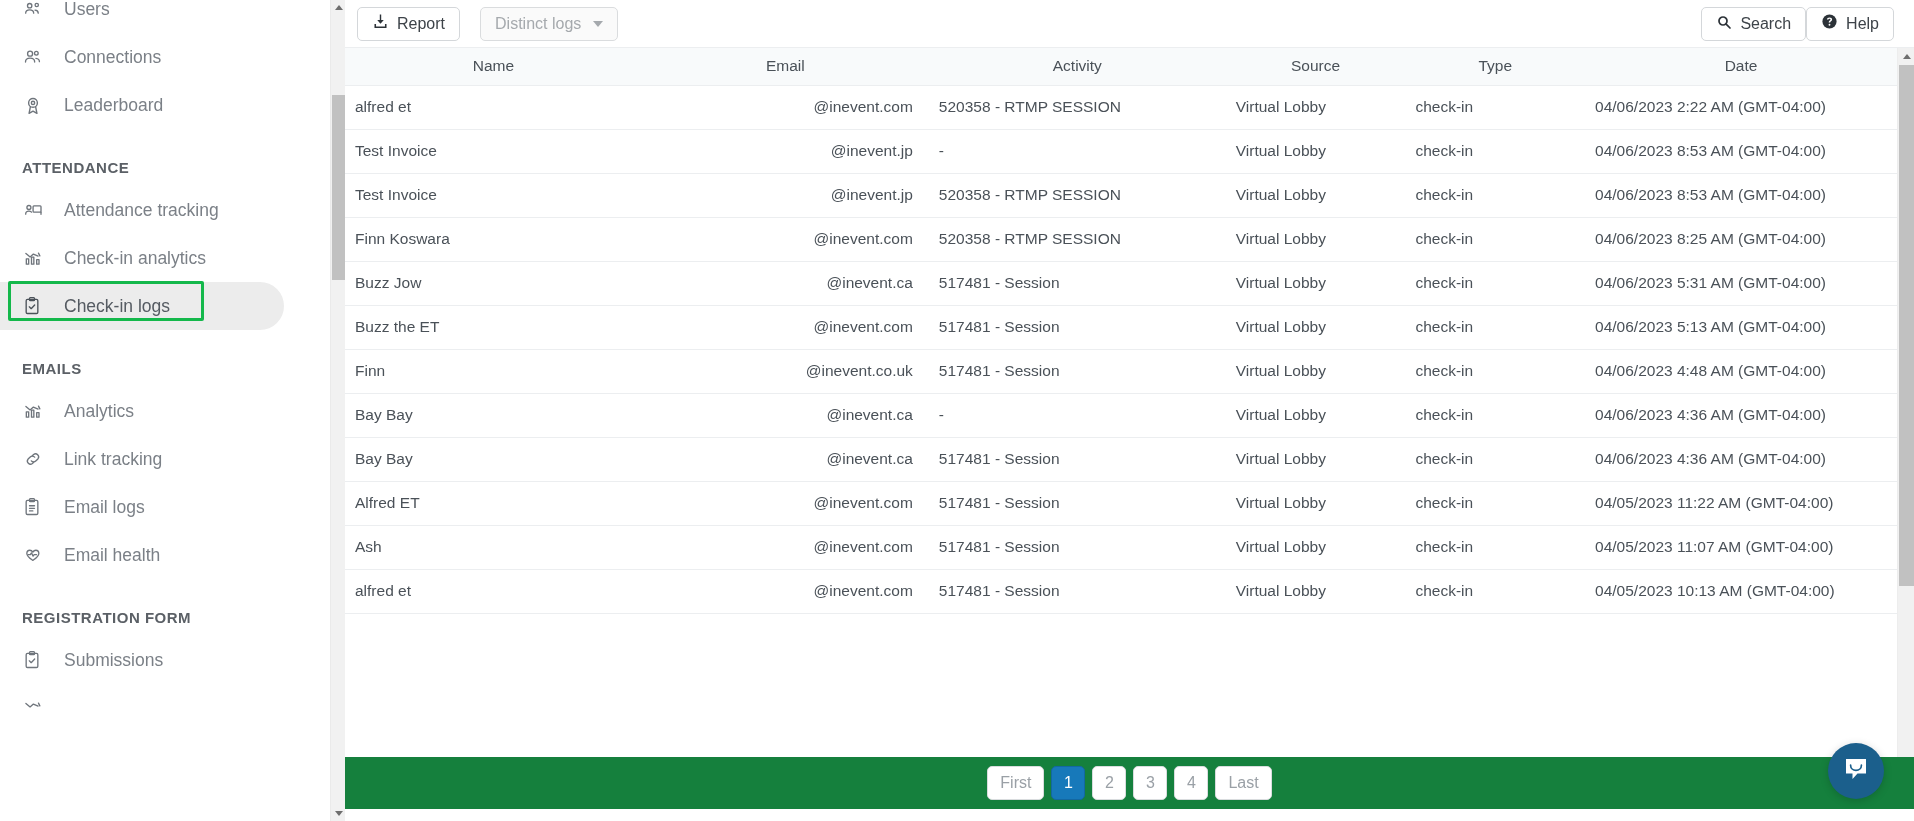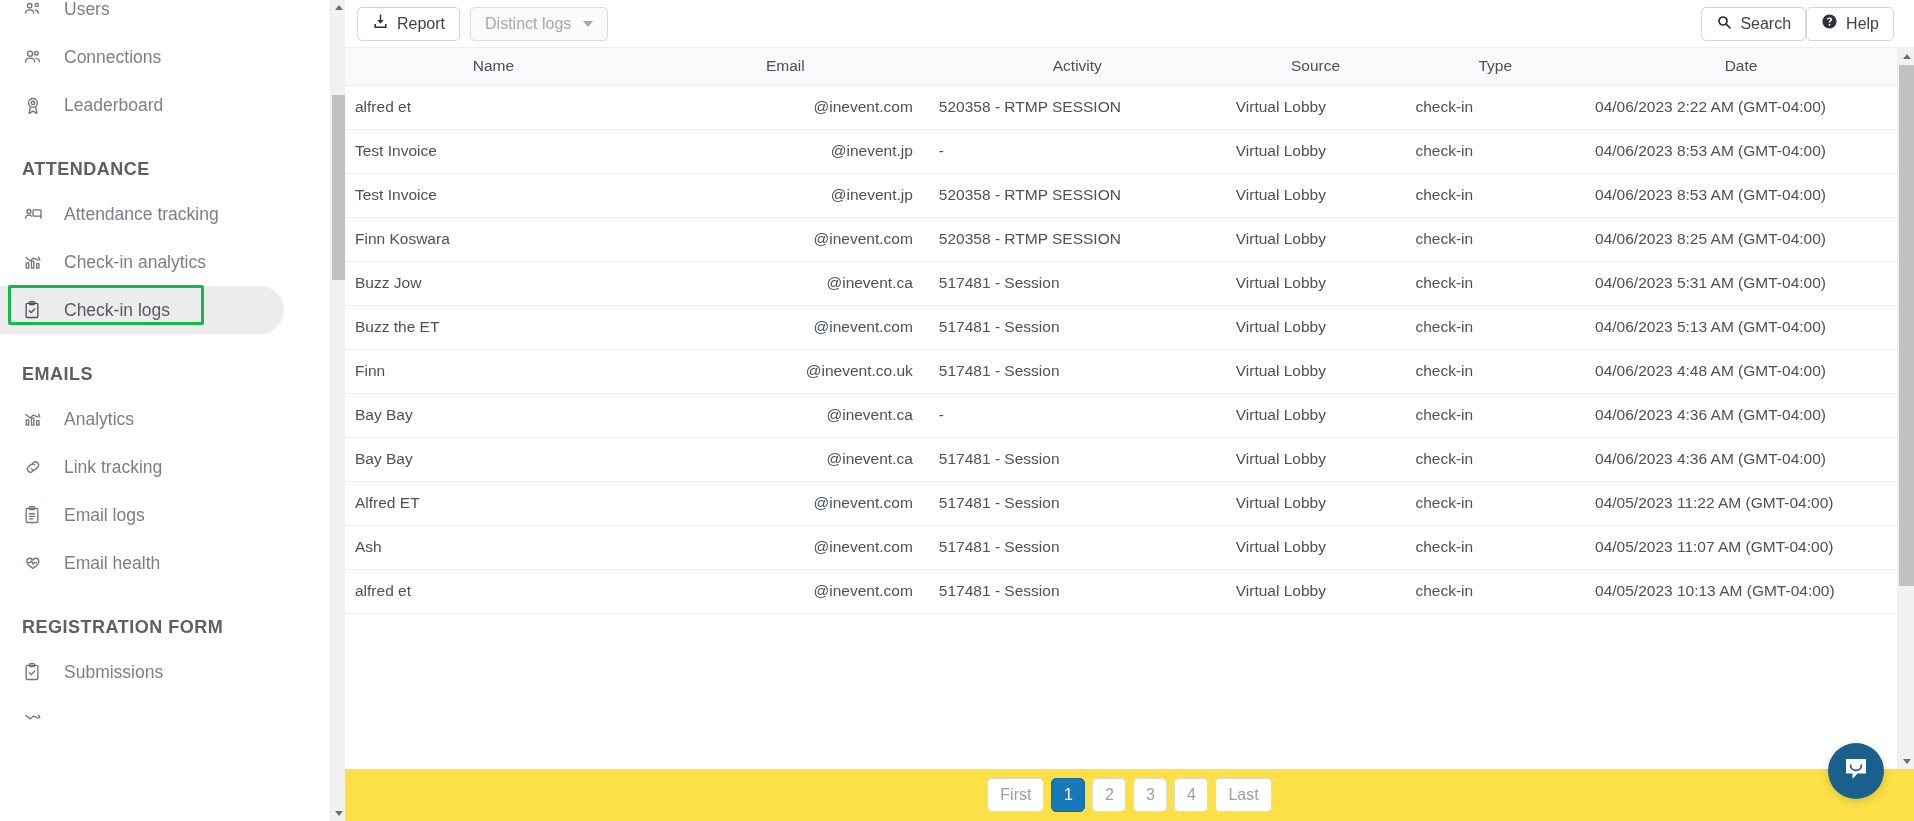--- a/index.html
+++ b/index.html
@@ -70,21 +70,21 @@
     position: absolute;
     left: 8px;
     top: -1px;
     width: 196px;
     height: 40px;
     border: 3px solid #14b84b;
     border-radius: 2px;
     pointer-events: none;
   }
   .nav-section {
-    font-size: 18px;
+    font-size: 15px;
     font-weight: bold;
     letter-spacing: 0.5px;
     color: #5b6066;
     padding-left: 22px;
     margin-top: 30px;
     margin-bottom: 10px;
     text-transform: uppercase;
   }
 
   
@@ -136,21 +136,21 @@
   }
 
   .toolbar {
     position: relative;
     height: 47px;
     display: flex;
     align-items: center;
     padding: 0 20px 0 12px;
     background: #ffffff;
   }
-  .tb-left { display: flex; gap: 10px; }
+  .tb-left { display: flex; gap: 20px; }
   .tb-right { margin-left: auto; display: flex; align-items: center; }
 
   .btn {
     display: inline-flex;
     align-items: center;
     gap: 8px;
     height: 34px;
     padding: 0 14px;
     border: 1px solid #d4d7da;
     border-radius: 5px;
@@ -237,27 +237,27 @@
     position: absolute;
     left: 0; width: 17px; height: 17px;
     display: flex; align-items: center; justify-content: center;
   }
   .tbl-arrow-up { top: 0; }
   .tbl-arrow-down { bottom: 0; }
 
   
   .pagination {
     position: absolute;
-    left: 0; right: 0; bottom: 0;
+    left: 0; right: 0; bottom: 12px;
     height: 52px;
     display: flex;
     align-items: center;
     justify-content: center;
     gap: 7px;
-    background: #fde047;
+    background: #15803d;
   }
   .page-btn {
     min-width: 34px;
     height: 34px;
     padding: 0 12px;
     display: inline-flex;
     align-items: center;
     justify-content: center;
     border: 1px solid #d9dcde;
     border-radius: 5px;

